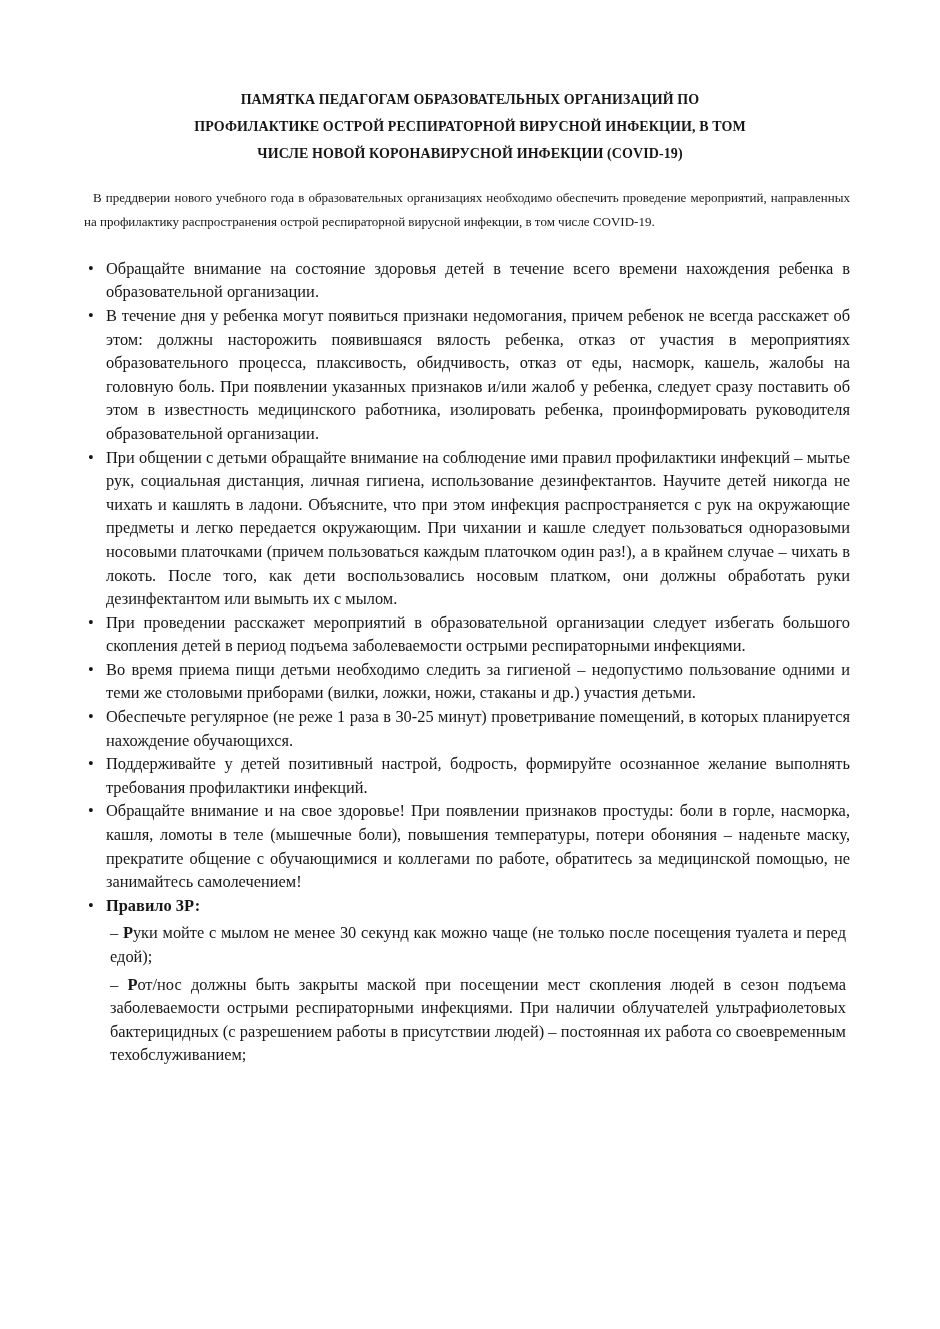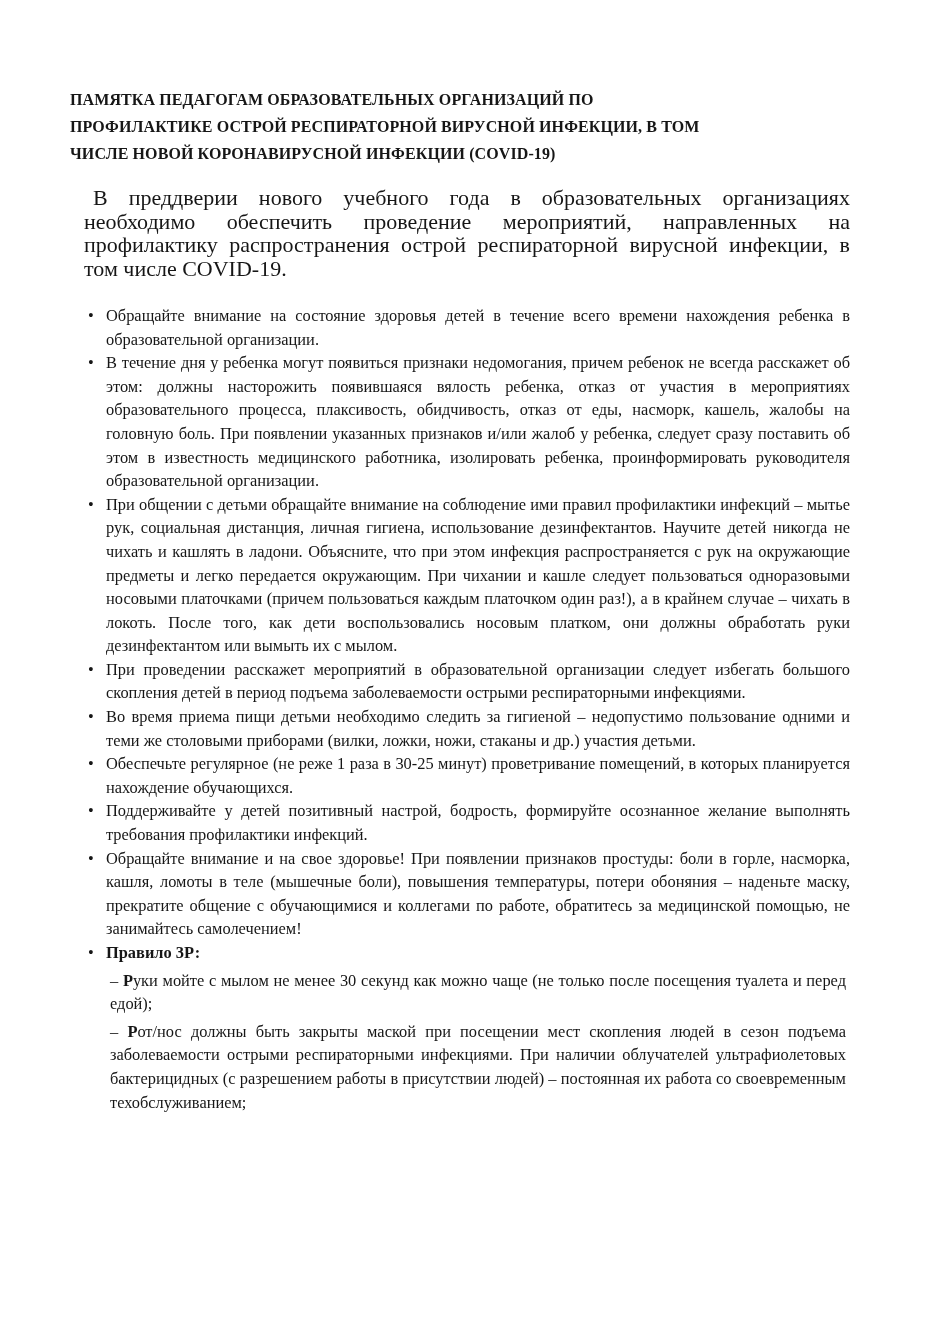--- a/index.html
+++ b/index.html
@@ -16,30 +16,30 @@
   }
   .page {
     width: 940px;
     height: 1329px;
     background: #ffffff;
     box-sizing: border-box;
     padding-top: 86px;
   }
   .doc-title {
     font-weight: bold;
-    font-size: 16px;
+    font-size: 14px;
     line-height: 27px;
-    text-align: left;
+    text-align: center;
     margin: 0 70px;
     letter-spacing: 0.1px;
   }
   .title-line { white-space: nowrap; }
   .intro {
     margin: 19px 90px 0 84px;
-    font-size: 22px;
+    font-size: 13px;
     line-height: 23.6px;
     text-align: justify;
     text-indent: 9px;
   }
   .bullet-list {
     list-style: none;
     margin: 23.6px 90px 0 88px;
     padding: 0;
     font-size: 16.4px;
     line-height: 23.6px;

